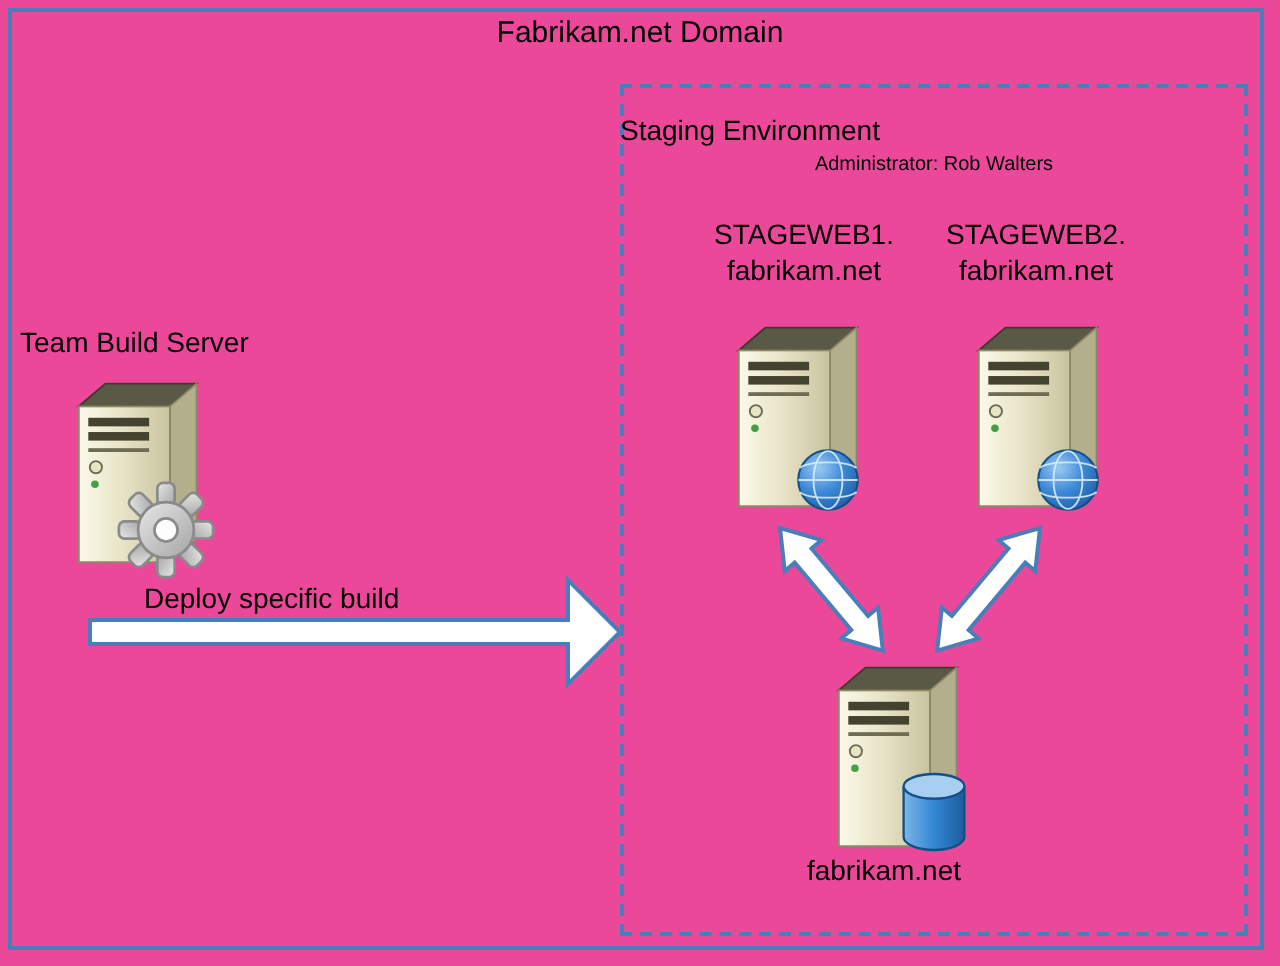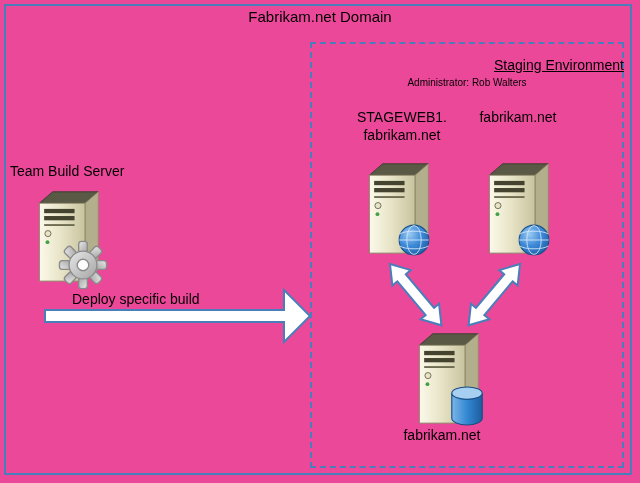--- a/index.html
+++ b/index.html
@@ -6,21 +6,21 @@
     --outline:#4a7ebb;
     --text:#000000;
   }
   html,body{margin:0;padding:0;background:#ffffff;}
   body{font-family:"Liberation Sans","DejaVu Sans",sans-serif;color:var(--text);}
   .canvas{position:relative;width:640px;height:483px;background:#ec4899;overflow:hidden;}
   .abs{position:absolute;}
   .outer-box{left:4px;top:4px;width:628px;height:471px;border:2px solid var(--outline);box-sizing:border-box;background:transparent;}
   .staging-box{left:310px;top:42px;width:314px;height:426px;border:2px dashed var(--outline);box-sizing:border-box;}
   .domain-title{left:0;top:8px;width:640px;text-align:center;font-size:15px;}
-  .staging-title{left:310px;top:57px;width:314px;text-align:right;font-size:14px;text-decoration:underline;}
+  .staging-title{left:310px;top:57px;width:314px;text-align:left;font-size:14px;}
   .staging-subtitle{left:310px;top:77px;width:314px;text-align:center;font-size:10px;}
   .node-label{font-size:14px;line-height:18px;text-align:center;white-space:nowrap;}
   .lbl-web1{left:342px;top:108px;width:120px;}
   .lbl-web2{left:458px;top:108px;width:120px;}
   .lbl-db{left:382px;top:426px;width:120px;}
   .lbl-build{left:10px;top:163px;width:180px;font-size:14px;text-align:left;}
   .deploy-label{left:72px;top:291px;width:220px;text-align:left;font-size:14px;}
   svg.server{width:76px;height:99px;display:block;}
   .srv-web1{left:358px;top:158px;}
   .srv-web2{left:478px;top:158px;}
@@ -113,20 +113,21 @@
 
   <div class="abs staging-box"></div>
   <div class="abs staging-title">Staging Environment</div>
   <div class="abs staging-subtitle">Administrator: Rob Walters</div>
 
   <div class="abs node-label lbl-web1">
     <div>STAGEWEB1.</div>
     <div>fabrikam.net</div>
   </div>
   <div class="abs node-label lbl-web2">
+    <div>STAGEWEB2.</div>
     <div>fabrikam.net</div>
   </div>
 
   <div class="abs lbl-build">Team Build Server</div>
   <div class="abs srv-build">
     <svg class="server nopaint">
         <use href="#server-sym"></use>
       </svg>
   </div>
   <div class="abs gear">

